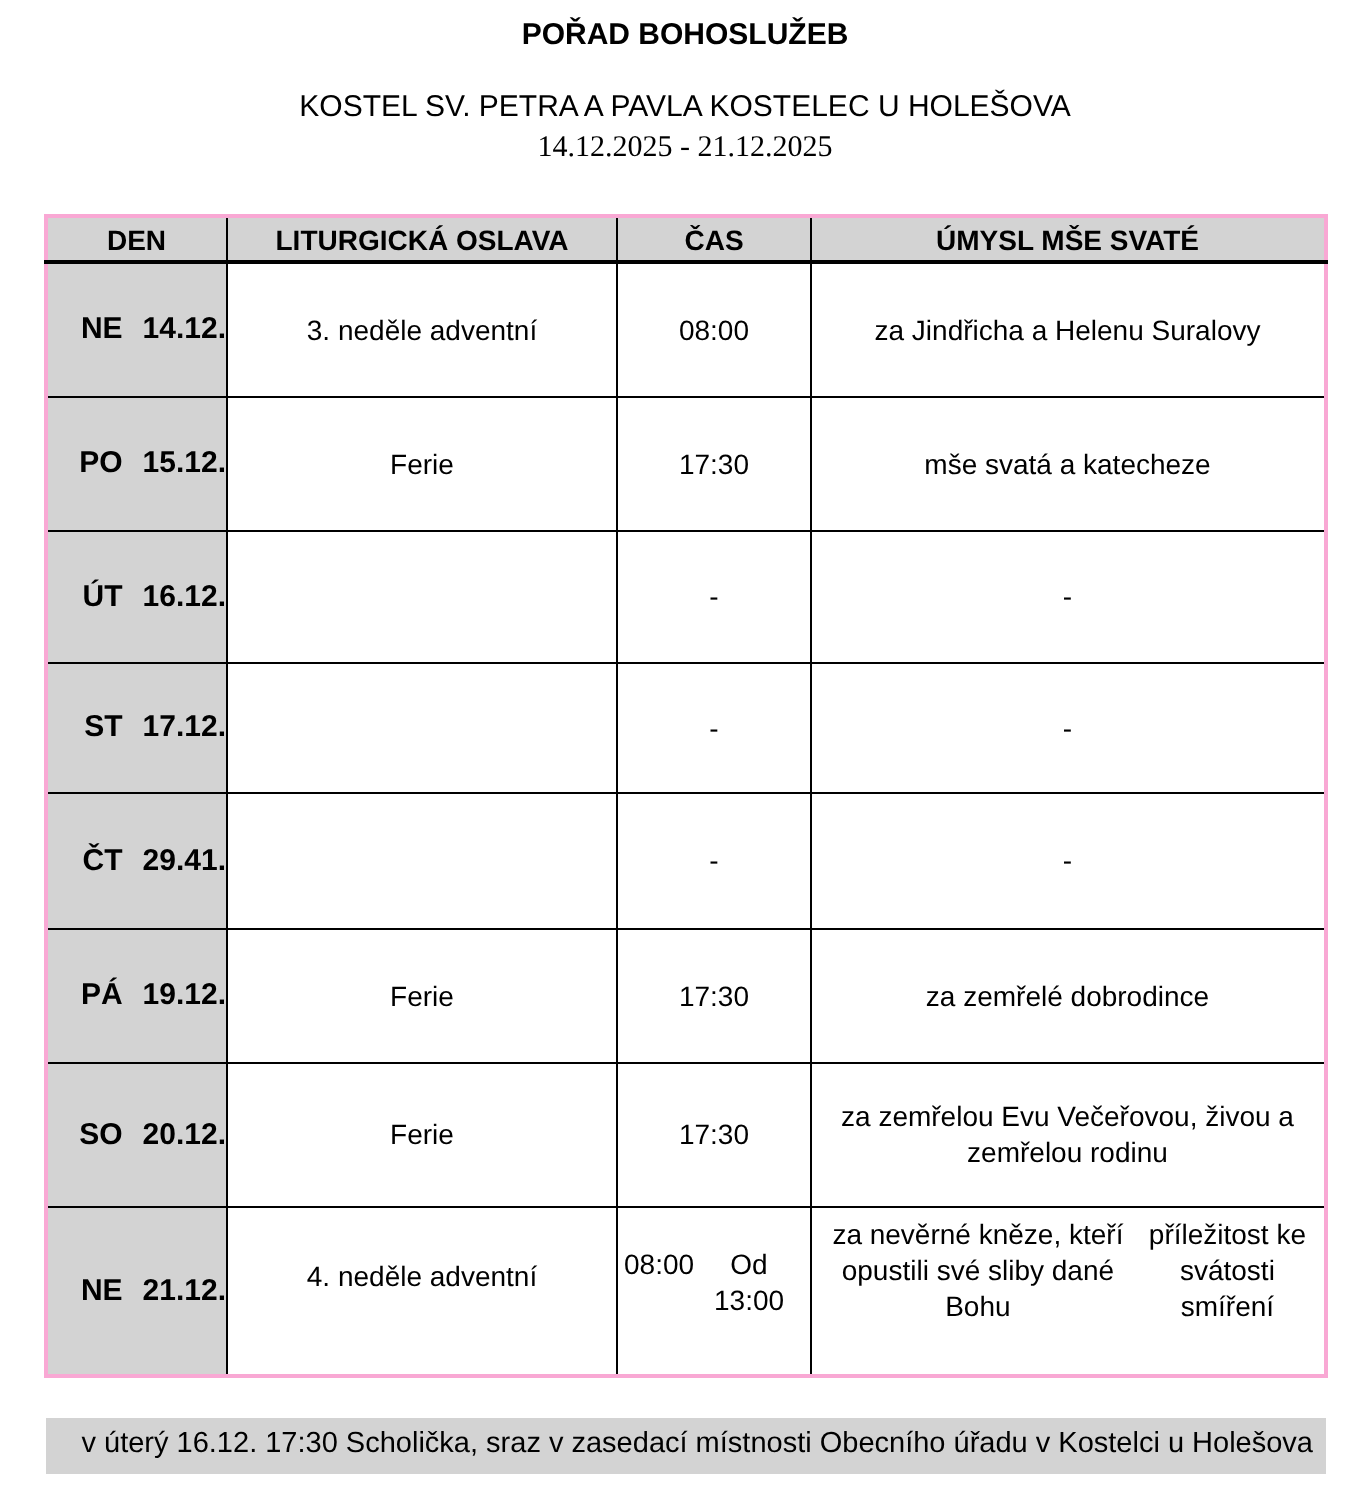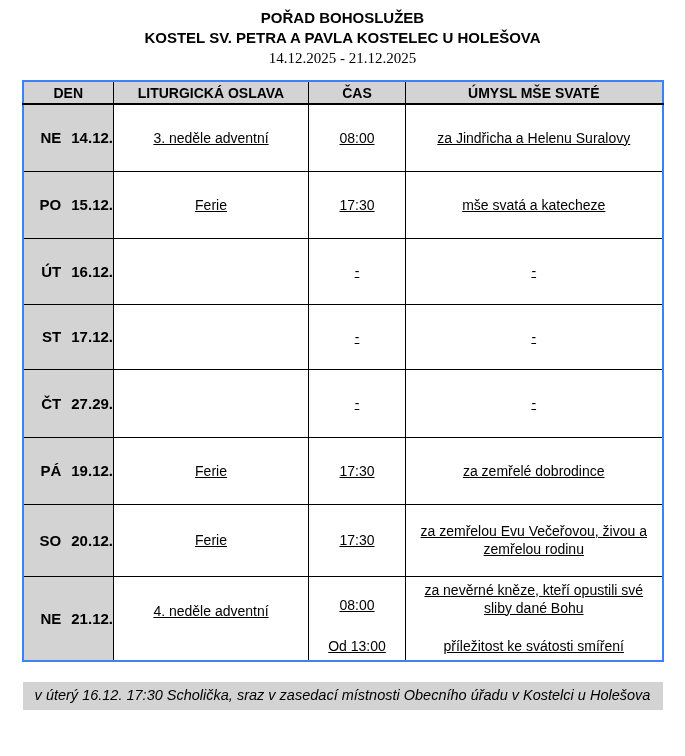--- a/index.html
+++ b/index.html
@@ -9,29 +9,29 @@
     height: 756px;
     background: #ffffff;
     color: #000000;
     font-family: "Liberation Sans", sans-serif;
     -webkit-font-smoothing: antialiased;
   }
   .page { width: 685px; height: 756px; padding-top: 8px; }
 
   .titles { text-align: center; }
   .title-line    { font-size: 15px; font-weight: bold; line-height: 20px; }
-  .subtitle-line { font-size: 15px; font-weight: bold; line-height: 20px; }
+  .subtitle-line { font-size: 15px; font-weight: normal; line-height: 20px; margin-top: 16px; }
   .date-line     { font-size: 15px; font-weight: normal; line-height: 20px; font-family: Liberation Serif, serif; }
 
   table.schedule {
     border-collapse: collapse;
     table-layout: fixed;
     width: 640px;
-    margin: 12px auto 0 auto;
-    border: 2px solid #3b82f6;
+    margin: 23px auto 0 auto;
+    border: 2px solid #f9a8d4;
   }
   col.c-den  { width: 91px; }
   col.c-osl  { width: 195px; }
   col.c-cas  { width: 97px; }
   col.c-umy  { width: 257px; }
 
   th, td {
     border: 1px solid #000000;
     font-size: 14px;
     padding: 0;
@@ -61,43 +61,40 @@
     vertical-align: middle;
     white-space: nowrap;
   }
   td.day-cell .day-abbr { margin-right: 10px; }
 
   td.celebration-cell, td.time-cell, td.intention-cell {
     text-align: center;
     vertical-align: middle;
     padding: 0 3px;
     line-height: 18px;
-    text-decoration: underline;
   }
 
   tr.row-tall td.celebration-cell { vertical-align: top; padding-top: 25px; }
   tr.row-tall td.time-cell, tr.row-tall td.intention-cell { vertical-align: top; }
   .stack {
     display: flex;
-    flex-direction: column;
-    justify-content: space-between;
+    flex-direction: row;
     height: 83px;
   }
   .stack-time { padding: 19px 0 5px 0; }
   .stack-intent { padding: 4px 0 5px 0; }
 
   .footer-note {
     width: 640px;
     margin: 20px auto 0 auto;
     background: #d3d3d3;
     font-size: 14.5px;
     line-height: 19px;
     padding: 4px 6px 5px 6px;
-    text-align: center;
-    font-style: italic;
+    text-align: right;
   }
 </style>
 </head>
 <body>
 
 <div class="page">
 
   <div class="titles">
     <div class="title-line">POŘAD BOHOSLUŽEB</div>
     <div class="subtitle-line">KOSTEL SV. PETRA A PAVLA KOSTELEC U HOLEŠOVA</div>
@@ -147,21 +144,21 @@
       <tr class="row-st">
         <td class="day-cell">
           <span class="day-abbr">ST</span><span>17.12.</span>
         </td>
         <td class="celebration-cell"></td>
         <td class="time-cell">-</td>
         <td class="intention-cell">-</td>
       </tr>
       <tr class="row-ct">
         <td class="day-cell">
-          <span class="day-abbr">ČT</span><span>27.29.</span>
+          <span class="day-abbr">ČT</span><span>29.41.</span>
         </td>
         <td class="celebration-cell"></td>
         <td class="time-cell">-</td>
         <td class="intention-cell">-</td>
       </tr>
       <tr>
         <td class="day-cell">
           <span class="day-abbr">PÁ</span><span>19.12.</span>
         </td>
         <td class="celebration-cell">Ferie</td>

